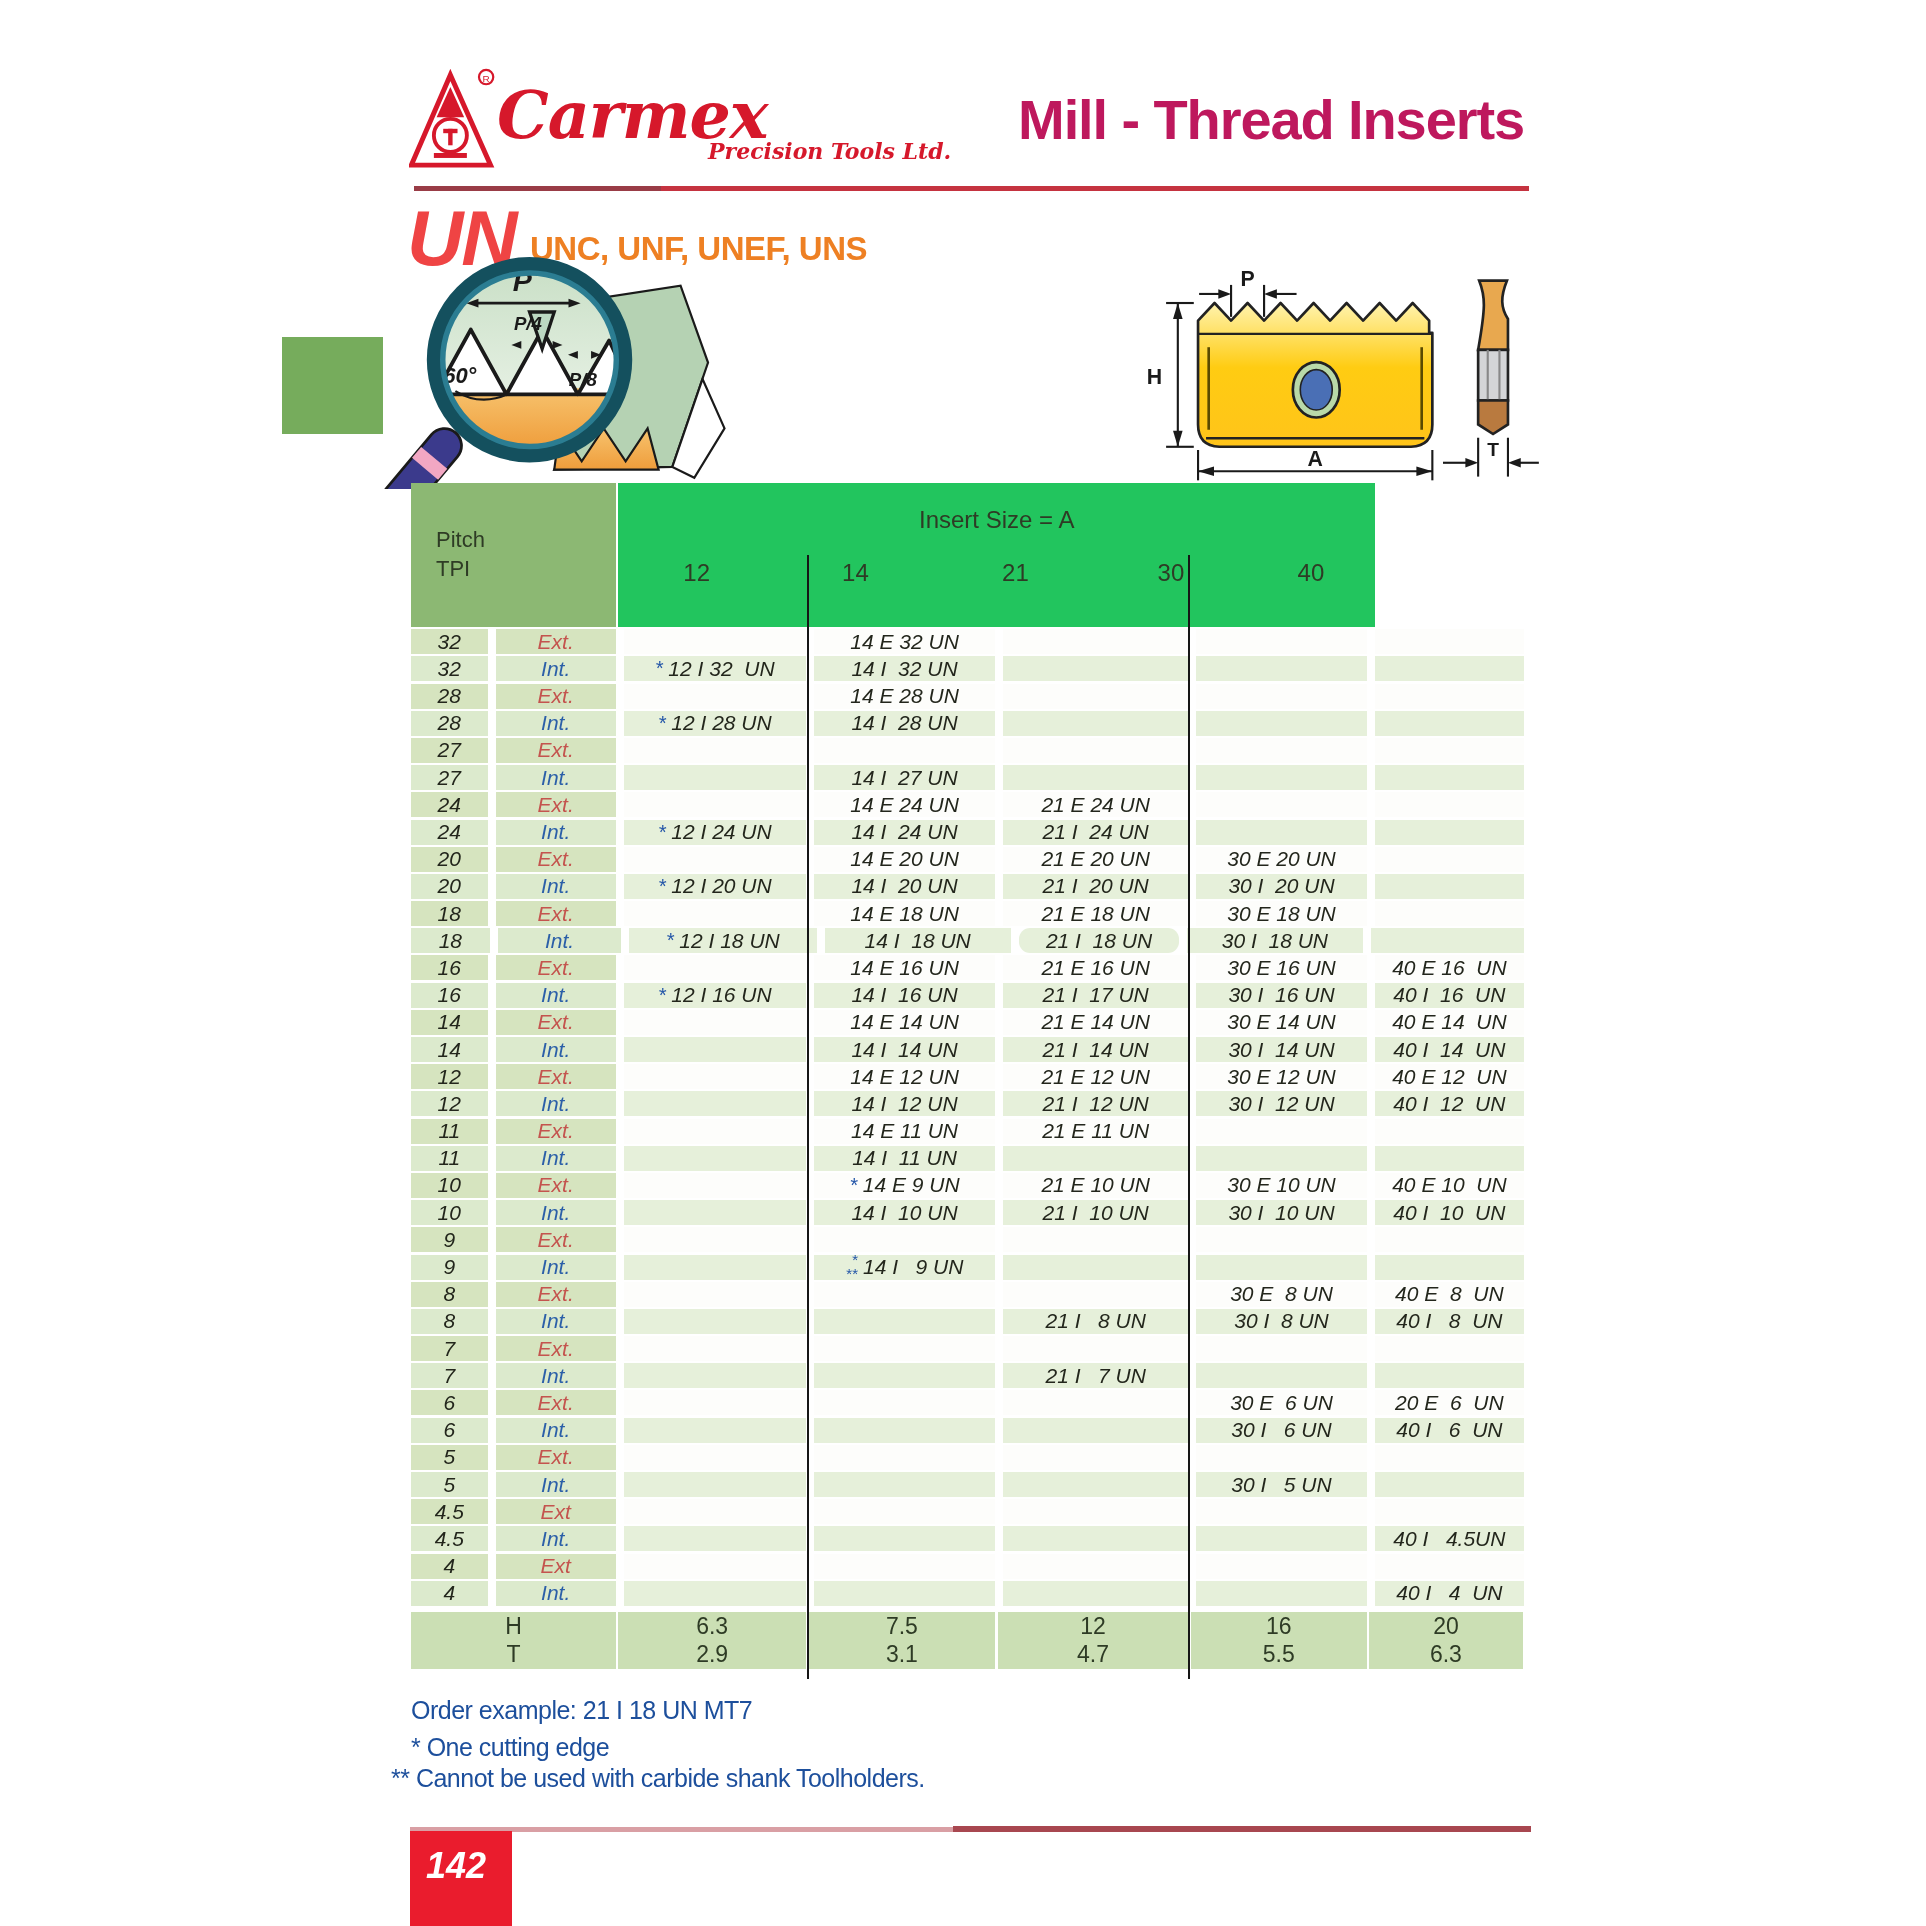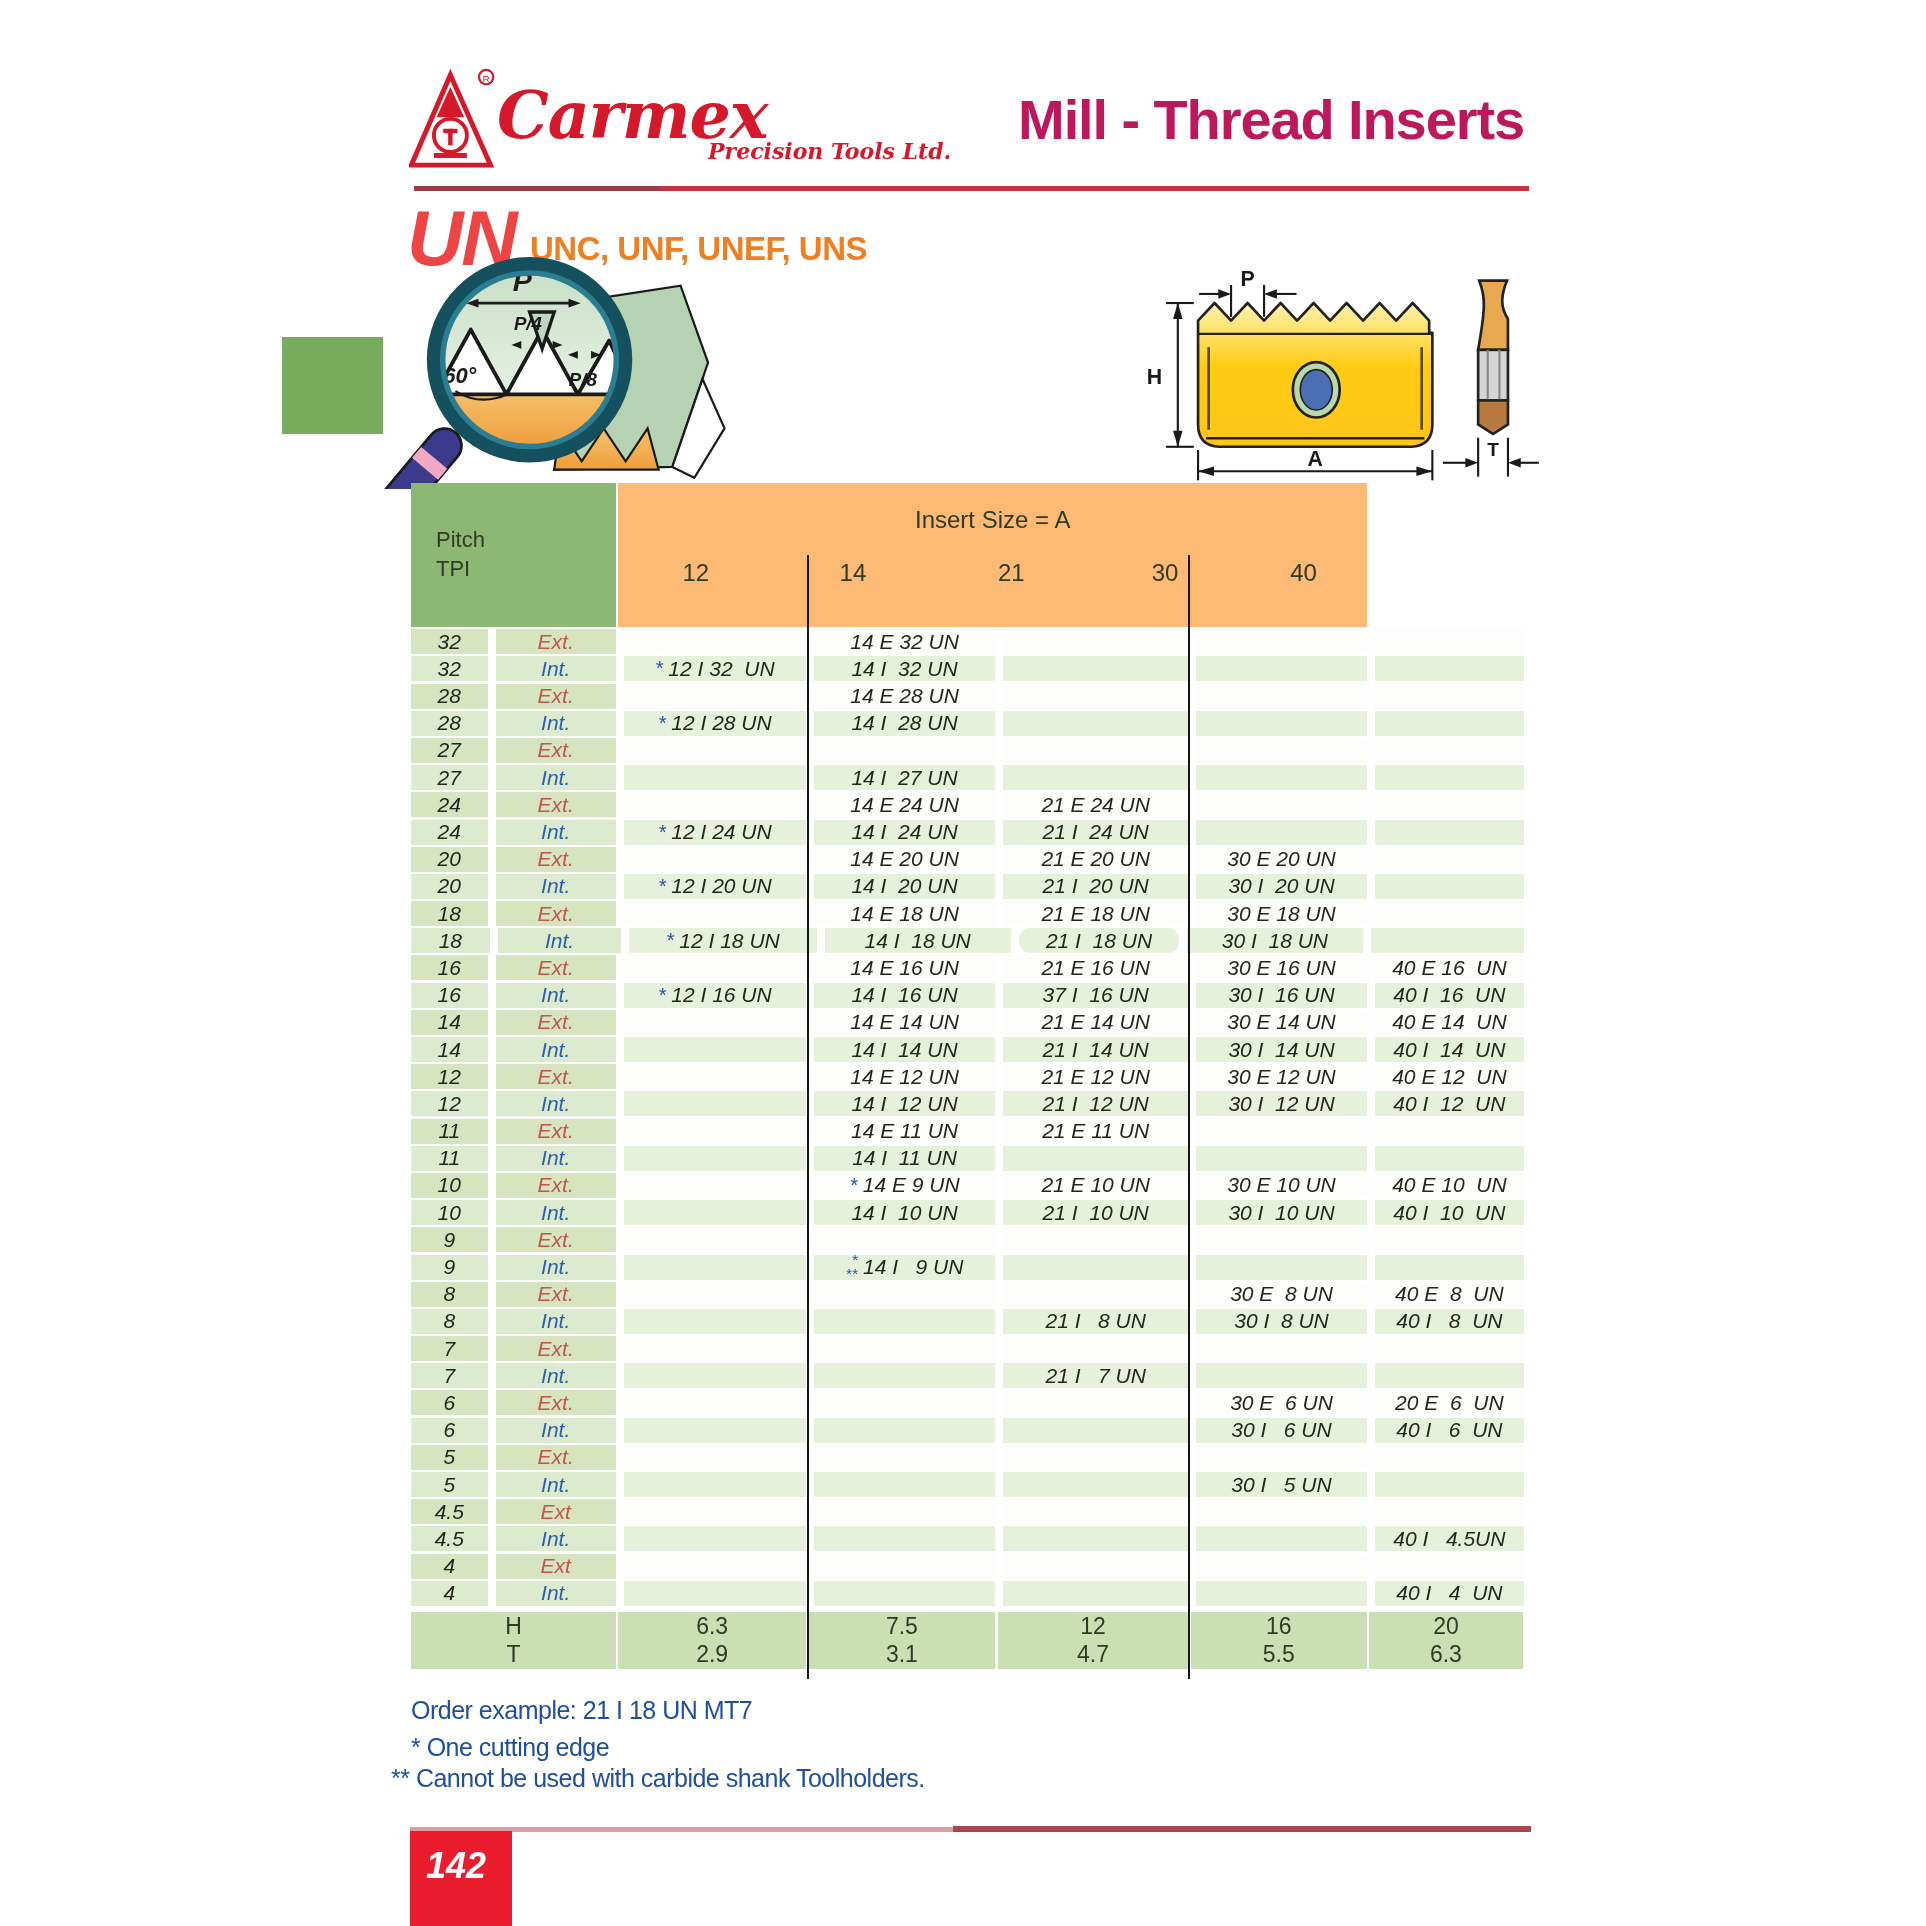--- a/index.html
+++ b/index.html
@@ -25,21 +25,21 @@
   .green-square{position:absolute;left:282px;top:337px;width:101px;height:97px;background:#76ac5c;}
 
   .magnifier-svg{position:absolute;left:373px;top:247px;z-index:1;}
   .insert-svg{position:absolute;left:1128px;top:270px;z-index:1;}
 
   
   .table-wrap{position:absolute;left:411px;top:483px;width:1113px;z-index:2;}
   .thead{display:flex;gap:2.2px;height:144px;}
   .thead-left{width:205px;background:#8cb873;color:#2e3b25;font-size:22px;
       display:flex;flex-direction:column;justify-content:center;padding-left:25px;box-sizing:border-box;line-height:28.6px;}
-  .thead-right{position:relative;width:749px;background:#fdba74;color:#2e3b25;}
+  .thead-right{position:relative;width:749px;background:#22c55e;color:#2e3b25;padding-left:8px;}
   .insert-size-label{position:absolute;top:23px;left:0;width:100%;text-align:center;font-size:24px;}
   .hnums{position:absolute;left:0;top:71px;width:100%;display:flex;gap:2.2px;}
   .hnum{font-size:24px;text-align:center;line-height:38px;}
 
   .tbody{display:flex;flex-direction:column;gap:2.2px;margin-top:2.2px;}
   .trow{display:flex;gap:8px;height:25px;font-style:italic;}
   .cell{display:flex;align-items:center;justify-content:center;font-size:21px;white-space:pre;box-sizing:border-box;}
   .pitch-cell{color:#23261c;}
   .type-cell{}
   .type-cell.ext{color:#c4544e;}
@@ -334,21 +334,21 @@
           <div class="cell data-cell" style="width: 187px;">14 E 16 UN</div>
           <div class="cell data-cell" style="width: 191px;">21 E 16 UN</div>
           <div class="cell data-cell" style="width: 176px;">30 E 16 UN</div>
           <div class="cell data-cell" style="width: 154px;">40 E 16  UN</div>
         </div>
         <div class="trow row-int">
           <div class="cell pitch-cell" style="width: 79px;">16</div>
           <div class="cell type-cell int" style="width: 124px;">Int.</div>
           <div class="cell data-cell" style="width: 188px;"><span class="star">*</span><span>12 I 16 UN</span></div>
           <div class="cell data-cell" style="width: 187px;">14 I  16 UN</div>
-          <div class="cell data-cell" style="width: 191px;">37 I  16 UN</div>
+          <div class="cell data-cell" style="width: 191px;">21 I  17 UN</div>
           <div class="cell data-cell" style="width: 176px;">30 I  16 UN</div>
           <div class="cell data-cell" style="width: 154px;">40 I  16  UN</div>
         </div>
         <div class="trow row-ext">
           <div class="cell pitch-cell" style="width: 79px;">14</div>
           <div class="cell type-cell ext" style="width: 124px;">Ext.</div>
           <div class="cell data-cell" style="width: 188px;"></div>
           <div class="cell data-cell" style="width: 187px;">14 E 14 UN</div>
           <div class="cell data-cell" style="width: 191px;">21 E 14 UN</div>
           <div class="cell data-cell" style="width: 176px;">30 E 14 UN</div>

